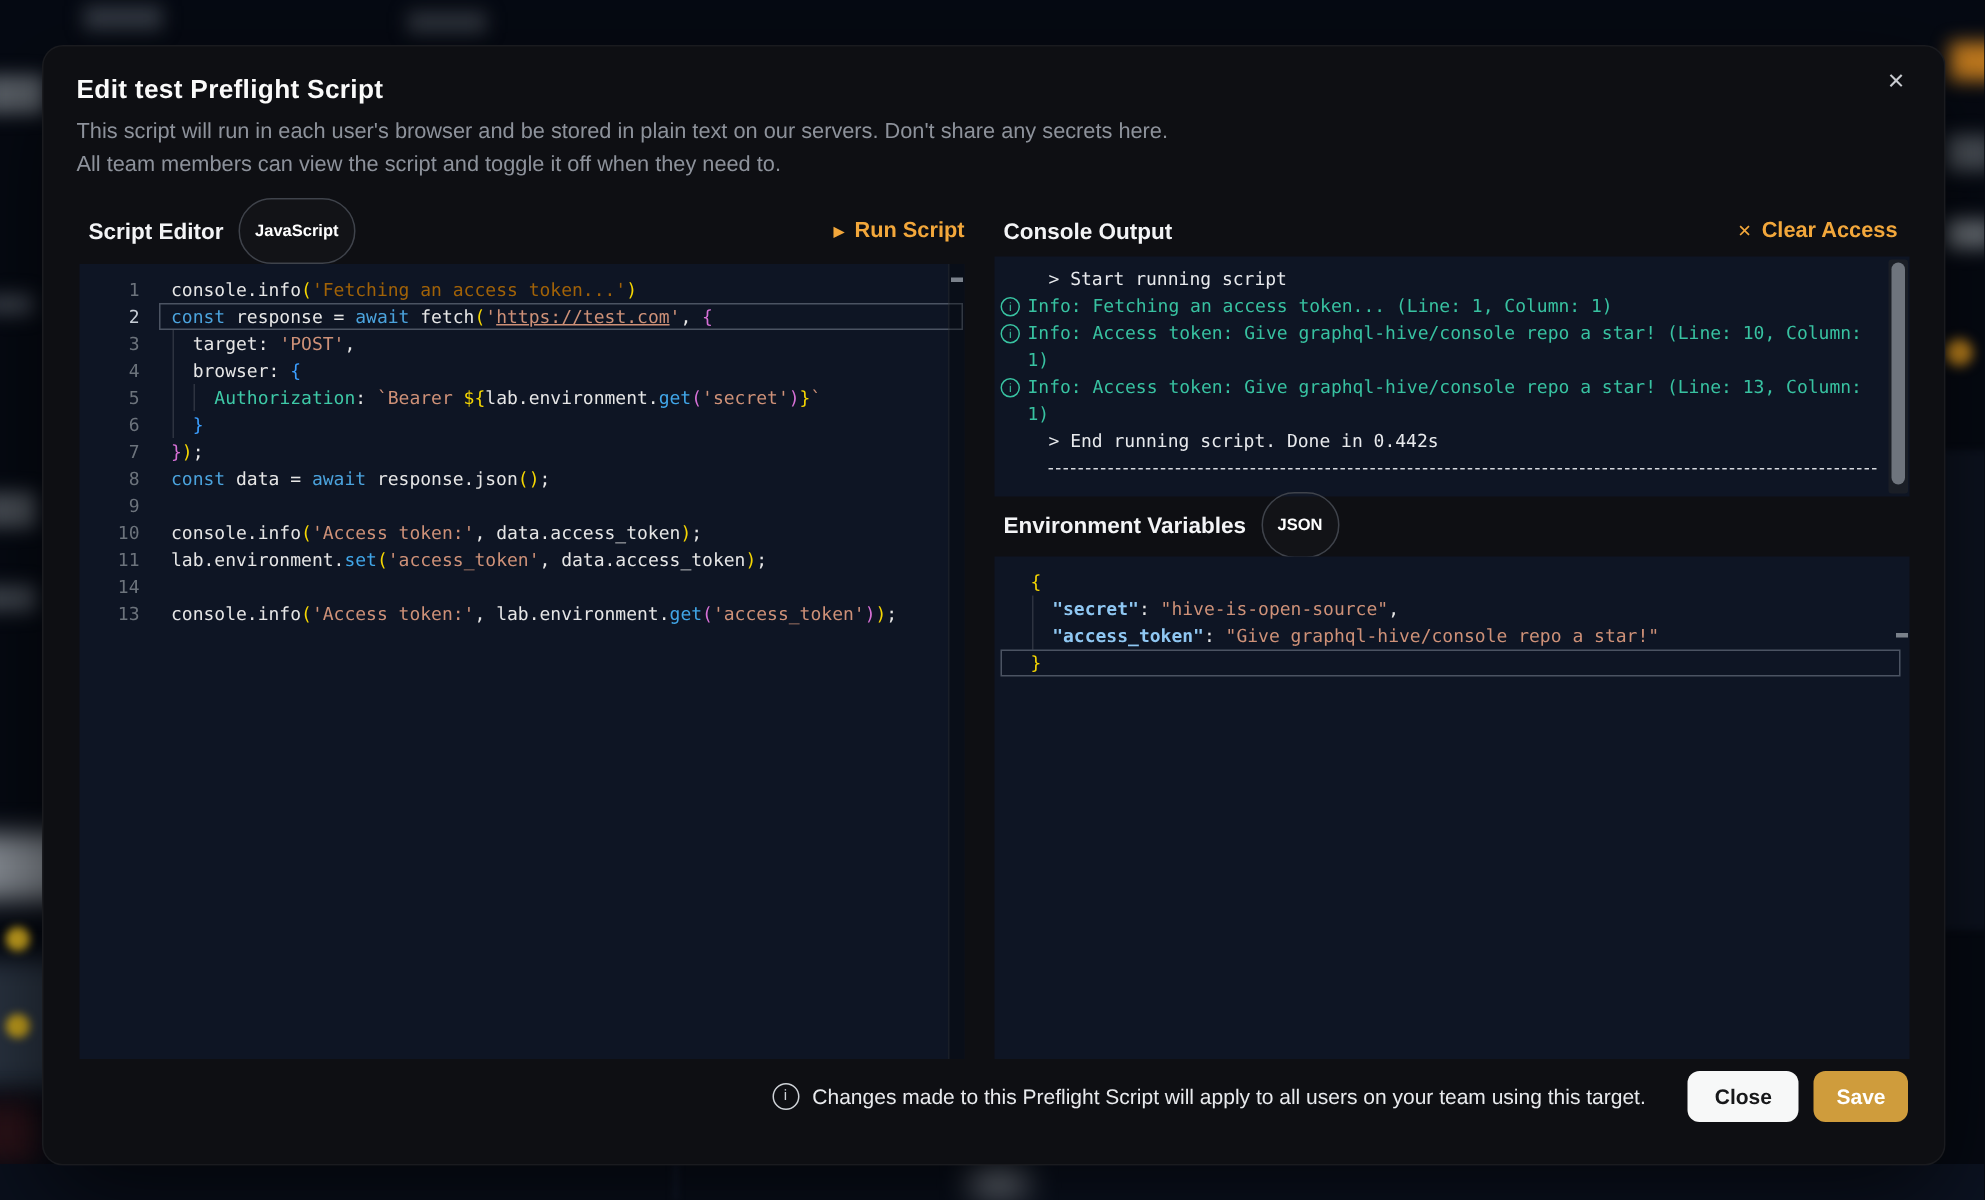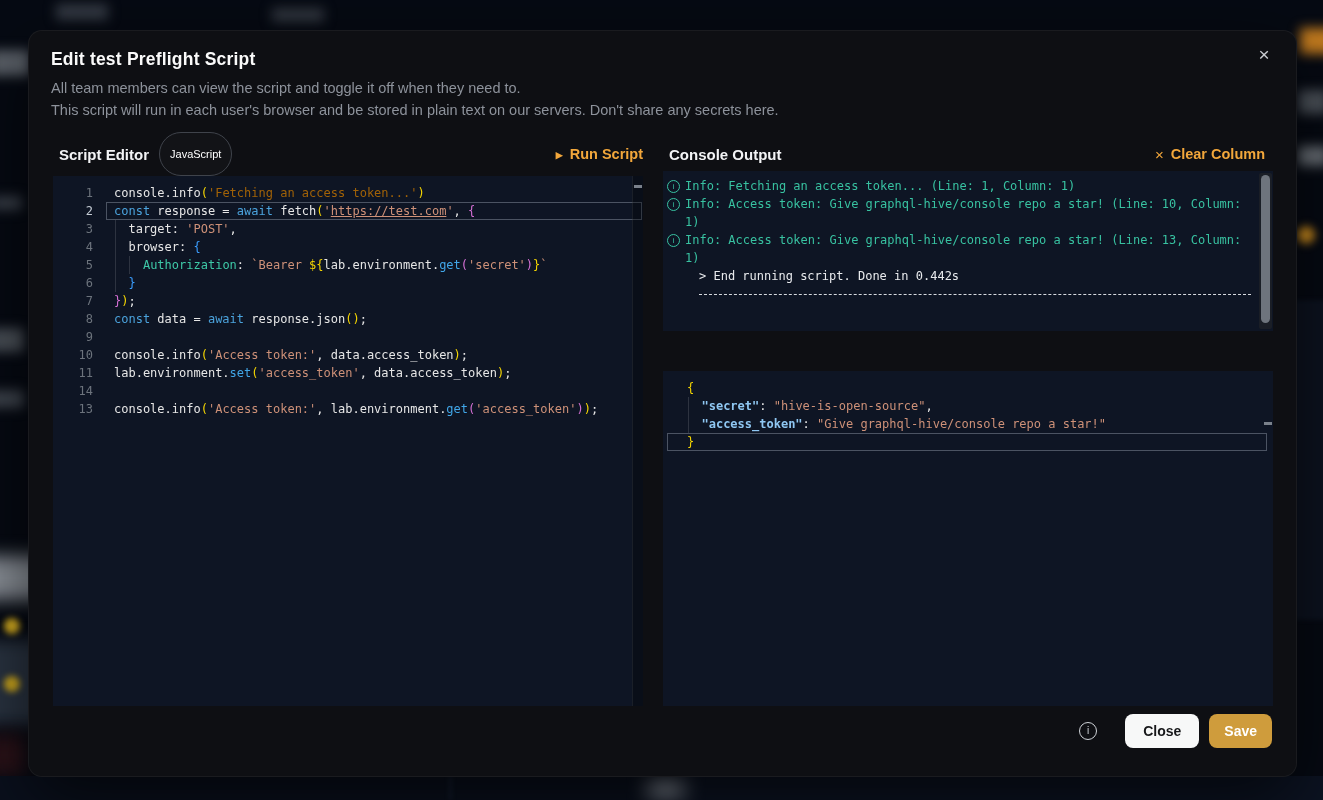--- a/index.html
+++ b/index.html
@@ -11,21 +11,21 @@
   .modal{position:absolute;left:28px;top:30px;width:1267px;height:745px;background:#0e0f13;
          border:1px solid rgba(255,255,255,0.05);border-radius:14px;
          box-shadow:0 24px 70px rgba(0,0,0,0.65);z-index:5;}
   .modal-close{position:absolute;right:18px;top:10px;width:28px;height:28px;display:flex;
          align-items:center;justify-content:center;color:#c9ccd1;font-size:19px;cursor:pointer;}
   .m-title{position:absolute;left:22px;top:18px;margin:0;font-size:17.5px;font-weight:700;color:#fafafa;letter-spacing:.2px;}
   .m-desc{position:absolute;left:22px;top:46px;font-size:14.5px;line-height:22px;color:#8d929b;}
   .sec-head{position:absolute;height:30px;display:flex;align-items:center;}
   .sec-title{font-size:15px;font-weight:700;color:#f3f4f6;}
   .badge{margin-left:10px;border:1px solid #3f434b;border-radius:999px;padding:15px 10px;
-         font-size:11px;font-weight:400;color:#ffffff;background:rgba(255,255,255,0.02);}
+         font-size:11px;font-weight:700;color:#ffffff;background:rgba(255,255,255,0.02);}
   .spacer{flex:1;}
   .accent-btn{display:flex;align-items:center;gap:7px;font-size:14.5px;font-weight:600;
          color:#f2a73b;cursor:pointer;background:none;border:none;padding:0;font-family:inherit;}
   .accent-btn .tri{font-size:9px;transform:translateY(0.5px);}
   .accent-btn .xicon{font-size:15px;font-weight:400;transform:translateY(-0.5px);}
   
   .panel{position:absolute;background:#0e1524;overflow:hidden;}
   .mono, .panel{font-family:"DejaVu Sans Mono",monospace;}
   .scroll-strip{position:absolute;top:0;right:0;width:10px;height:100%;
          background:rgba(0,0,0,0.32);border-left:1px solid rgba(255,255,255,0.07);}
@@ -88,22 +88,22 @@
     <div class="bgshape" style="left:449px;top:776px;width:3px;height:24px;background:#141d30;filter:blur(2px);"></div>
     <div class="bgshape" style="left:648px;top:782px;width:36px;height:14px;background:#aab2bd;filter:blur(10px);"></div>
   </div>
 
   <div class="modal">
 
     <div class="modal-close">×</div>
 
     <h1 class="m-title">Edit test Preflight Script</h1>
     <div class="m-desc">
+      <div>This script will run in each user's browser and be stored in plain text on our servers. Don't share any secrets here.</div>
       <div>All team members can view the script and toggle it off when they need to.</div>
-      <div>This script will run in each user's browser and be stored in plain text on our servers. Don't share any secrets here.</div>
     </div>
 
     <div class="sec-head" style="left:24px;top:108px;width:590px;">
       <span class="sec-title" style="margin-left:6px;">Script Editor</span>
       <span class="badge">JavaScript</span>
       <span class="spacer"></span>
       <button class="accent-btn" style="color: rgb(242, 167, 59);">
         <span class="tri">▶</span>
         <span>Run Script</span>
       </button>
@@ -129,51 +129,57 @@
       <div class="iguide" style="left:76px;top:80px;height:18px;"></div>
       <div class="scroll-strip"></div>
       <div class="ovr-dash" style="top:9px;"></div>
     </div>
 
     <div class="sec-head" style="left:634px;top:108px;width:610px;">
       <span class="sec-title" style="margin-left:6px;">Console Output</span>
       <span class="spacer"></span>
       <button class="accent-btn" style="margin-right: 8px; color: rgb(242, 167, 59);">
         <span class="xicon">×</span>
-        <span>Clear Column</span>
+        <span>Clear Access</span>
       </button>
     </div>
 
     <div class="panel" style="left:634px;top:140px;width:610px;height:160px;">
       <div class="console-body mono" id="console-entries">
+          <div class="c-entry log"><span>&gt; Start running script</span></div>
           <div class="c-entry info" style="color: rgb(56, 194, 161);"><span class="c-icon">i</span><span>Info: Fetching an access token... (Line: 1, Column: 1)</span></div>
           <div class="c-entry info" style="color: rgb(56, 194, 161);"><span class="c-icon">i</span><span>Info: Access token: Give graphql-hive/console repo a star! (Line: 10, Column: 1)</span></div>
           <div class="c-entry info" style="color: rgb(56, 194, 161);"><span class="c-icon">i</span><span>Info: Access token: Give graphql-hive/console repo a star! (Line: 13, Column: 1)</span></div>
           <div class="c-entry log"><span>&gt; End running script. Done in 0.442s</span></div>
           <div class="c-sep"></div>
         </div>
       <div class="c-scrollbar">
         <div class="c-thumb"></div>
       </div>
     </div>
 
+    <div class="sec-head" style="left:634px;top:304px;width:610px;">
+      <span class="sec-title" style="margin-left:6px;">Environment Variables</span>
+      <span class="badge">JSON</span>
+    </div>
 
     <div class="panel env" style="left:634px;top:340px;width:610px;height:335px;">
       <div class="code-body" id="env-lines">
           <div class="code-line"><span class="code-content"><span style="color: rgb(245, 214, 2);">{</span></span></div>
           <div class="code-line"><span class="code-content"><span style="color: rgb(230, 230, 230);">  </span><span style="color: rgb(143, 199, 242); font-weight: bold;">"secret"</span><span style="color: rgb(230, 230, 230);">: </span><span style="color: rgb(206, 145, 120);">"hive-is-open-source"</span><span style="color: rgb(230, 230, 230);">,</span></span></div>
           <div class="code-line"><span class="code-content"><span style="color: rgb(230, 230, 230);">  </span><span style="color: rgb(143, 199, 242); font-weight: bold;">"access_token"</span><span style="color: rgb(230, 230, 230);">: </span><span style="color: rgb(206, 145, 120);">"Give graphql-hive/console repo a star!"</span></span></div>
           <div class="code-line cur"><span class="code-content"><span style="color: rgb(245, 214, 2);">}</span></span></div>
         </div>
       <div class="iguide" style="left:25px;top:26px;height:36px;"></div>
       <div class="ovr-dash" style="top:51px;"></div>
     </div>
 
     <div class="footer">
       <div class="f-note">
         <span class="f-info">i</span>
+        <span>Changes made to this Preflight Script will apply to all users on your team using this target.</span>
       </div>
       <button class="btn btn-close">Close</button>
       <button class="btn btn-save" style="background: rgb(207, 156, 60);">Save</button>
     </div>
 
   </div>
 </div>
 
 </body></html>

